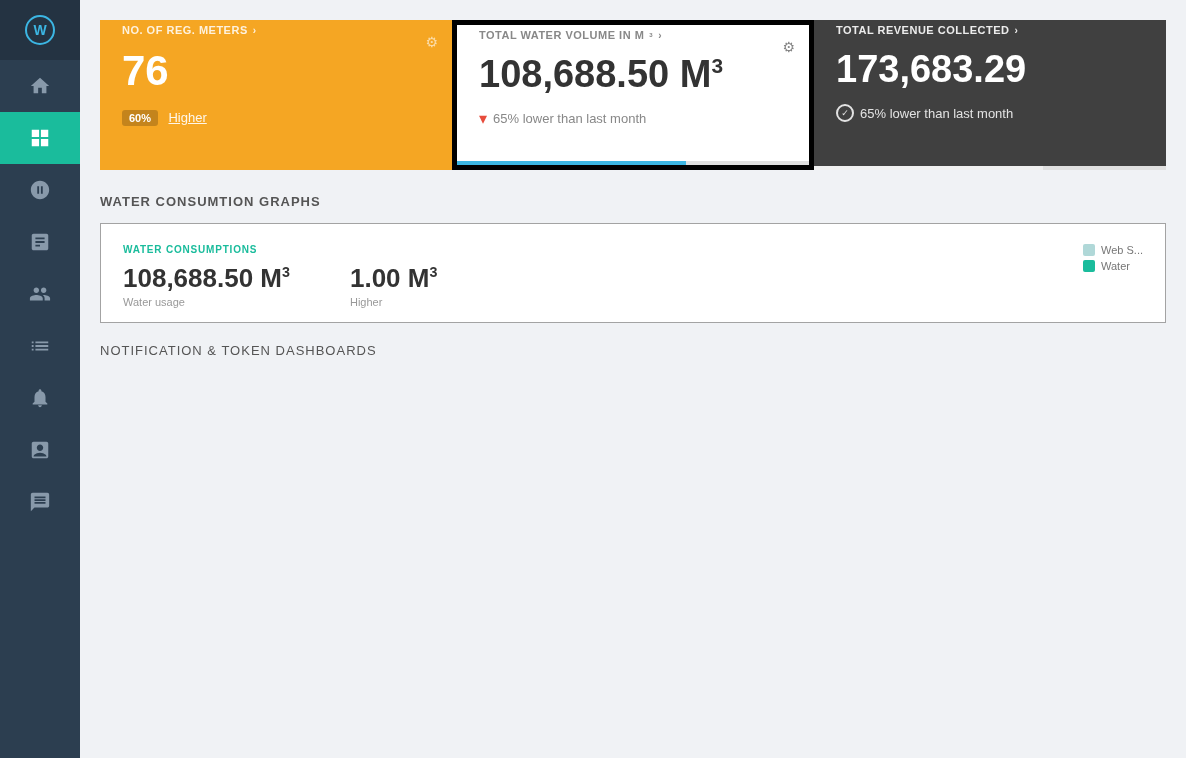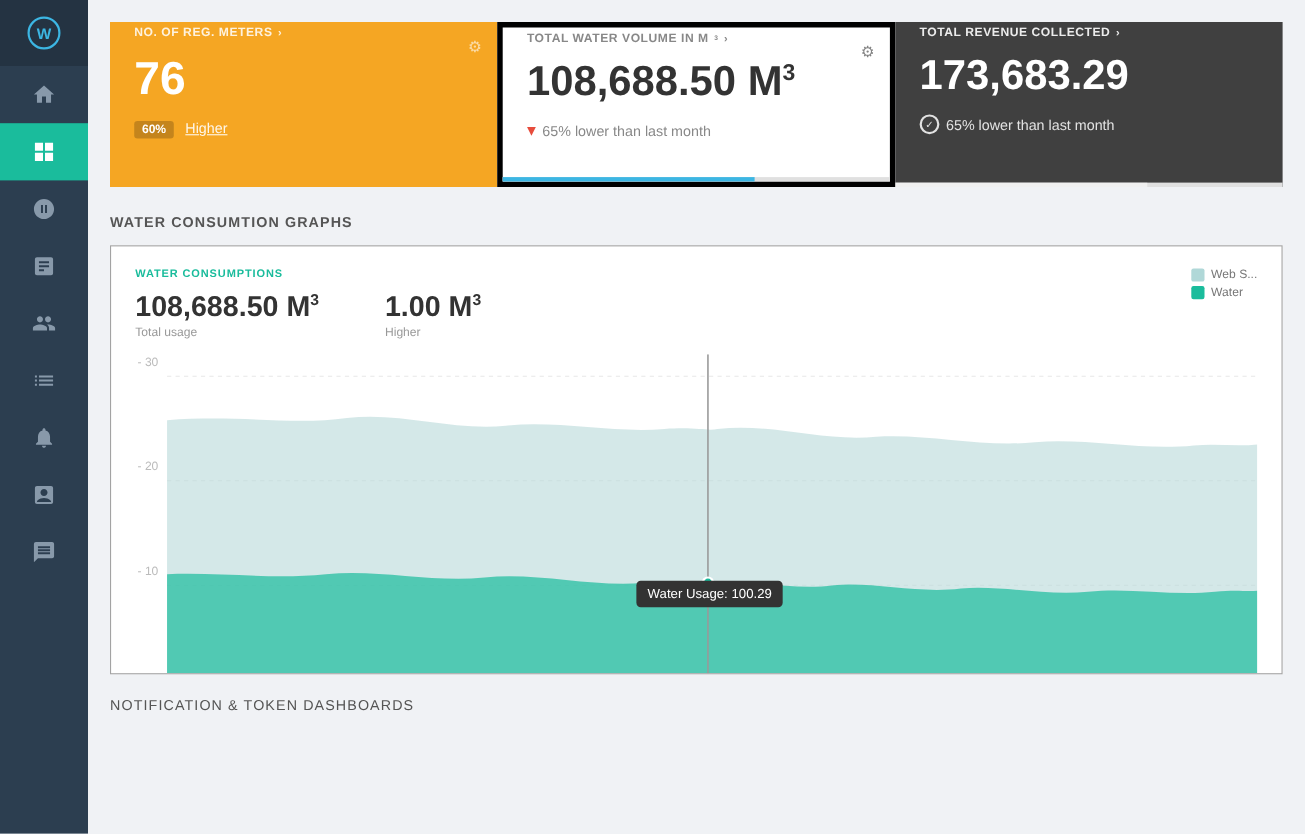--- a/index.html
+++ b/index.html
@@ -366,66 +366,39 @@
     <div class="section-title">WATER CONSUMTION GRAPHS</div>
 
     <div class="chart-card">
       <div class="chart-label">WATER CONSUMPTIONS</div>
 
       <div class="chart-metrics">
         <div>
           <div class="chart-metric-value">
             108,688.50 M<sup>3</sup>
           </div>
-          <div class="chart-metric-sub">Total usage</div>
+          <div class="chart-metric-sub">Water usage</div>
         </div>
         <div>
           <div class="chart-metric-value">
             1.00 M<sup>3</sup>
           </div>
           <div class="chart-metric-sub">Higher</div>
         </div>
       </div>
 
       <div class="chart-legend">
         <div class="chart-legend-item">
           <div class="legend-dot web"></div>
           <span>Web S...</span>
         </div>
         <div class="chart-legend-item">
           <div class="legend-dot water"></div>
           <span>Water</span>
         </div>
       </div>
 
-      <div class="chart-area" style="position:relative; margin-top:10px;">
-        
-        <span class="y-axis-label" style="top: 2px; left: 2px">- 30</span>
-        <span class="y-axis-label" style="top: 96px; left: 2px">- 20</span>
-        <span class="y-axis-label" style="top: 192px; left: 2px">- 10</span>
-
-        <svg viewBox="0 0 1060 290" preserveAspectRatio="none" style="width:100%;height:290px">
-
-          <line x1="30" y1="20" x2="1060" y2="20" stroke="#e8e8e8" stroke-width="1" stroke-dasharray="4,4"></line>
-          <line x1="30" y1="115" x2="1060" y2="115" stroke="#e8e8e8" stroke-width="1" stroke-dasharray="4,4"></line>
-          <line x1="30" y1="210" x2="1060" y2="210" stroke="#e8e8e8" stroke-width="1" stroke-dasharray="4,4"></line>
-
-          <path d="M30,60 C100,55 150,65 200,58 C250,52 300,70 350,65 C400,60 450,72 500,68 C530,66 540,70 550,68 C600,62 650,80 700,75 C750,72 800,85 850,80 C900,76 950,88 1000,83 C1020,81 1040,84 1060,82 L1060,290 L30,290 Z" fill="#b8d8d8" opacity="0.6"></path>
-
-          <path d="M30,200 C80,198 130,205 180,200 C230,195 280,208 330,203 C380,198 430,212 480,208 C510,206 530,210 550,208 C580,204 620,215 660,210 C700,207 740,218 780,213 C820,210 860,220 900,216 C940,212 980,220 1020,216 C1040,214 1050,216 1060,215 L1060,290 L30,290 Z" fill="#1abc9c" opacity="0.7"></path>
-
-          <line x1="541" y1="0" x2="541" y2="290" stroke="#999" stroke-width="1.5"></line>
-
-          <circle cx="541" cy="208" r="5" fill="#1abc9c" stroke="#fff" stroke-width="2"></circle>
-        </svg>
-
-        
-        <div class="chart-tooltip">
-          <span>Water Usage: 100.29</span>
-        </div>
-
-      </div>
     </div>
   </div>
 
   <div class="notification-title">NOTIFICATION &amp; TOKEN DASHBOARDS</div>
 
 </div>
 
 </body></html>

